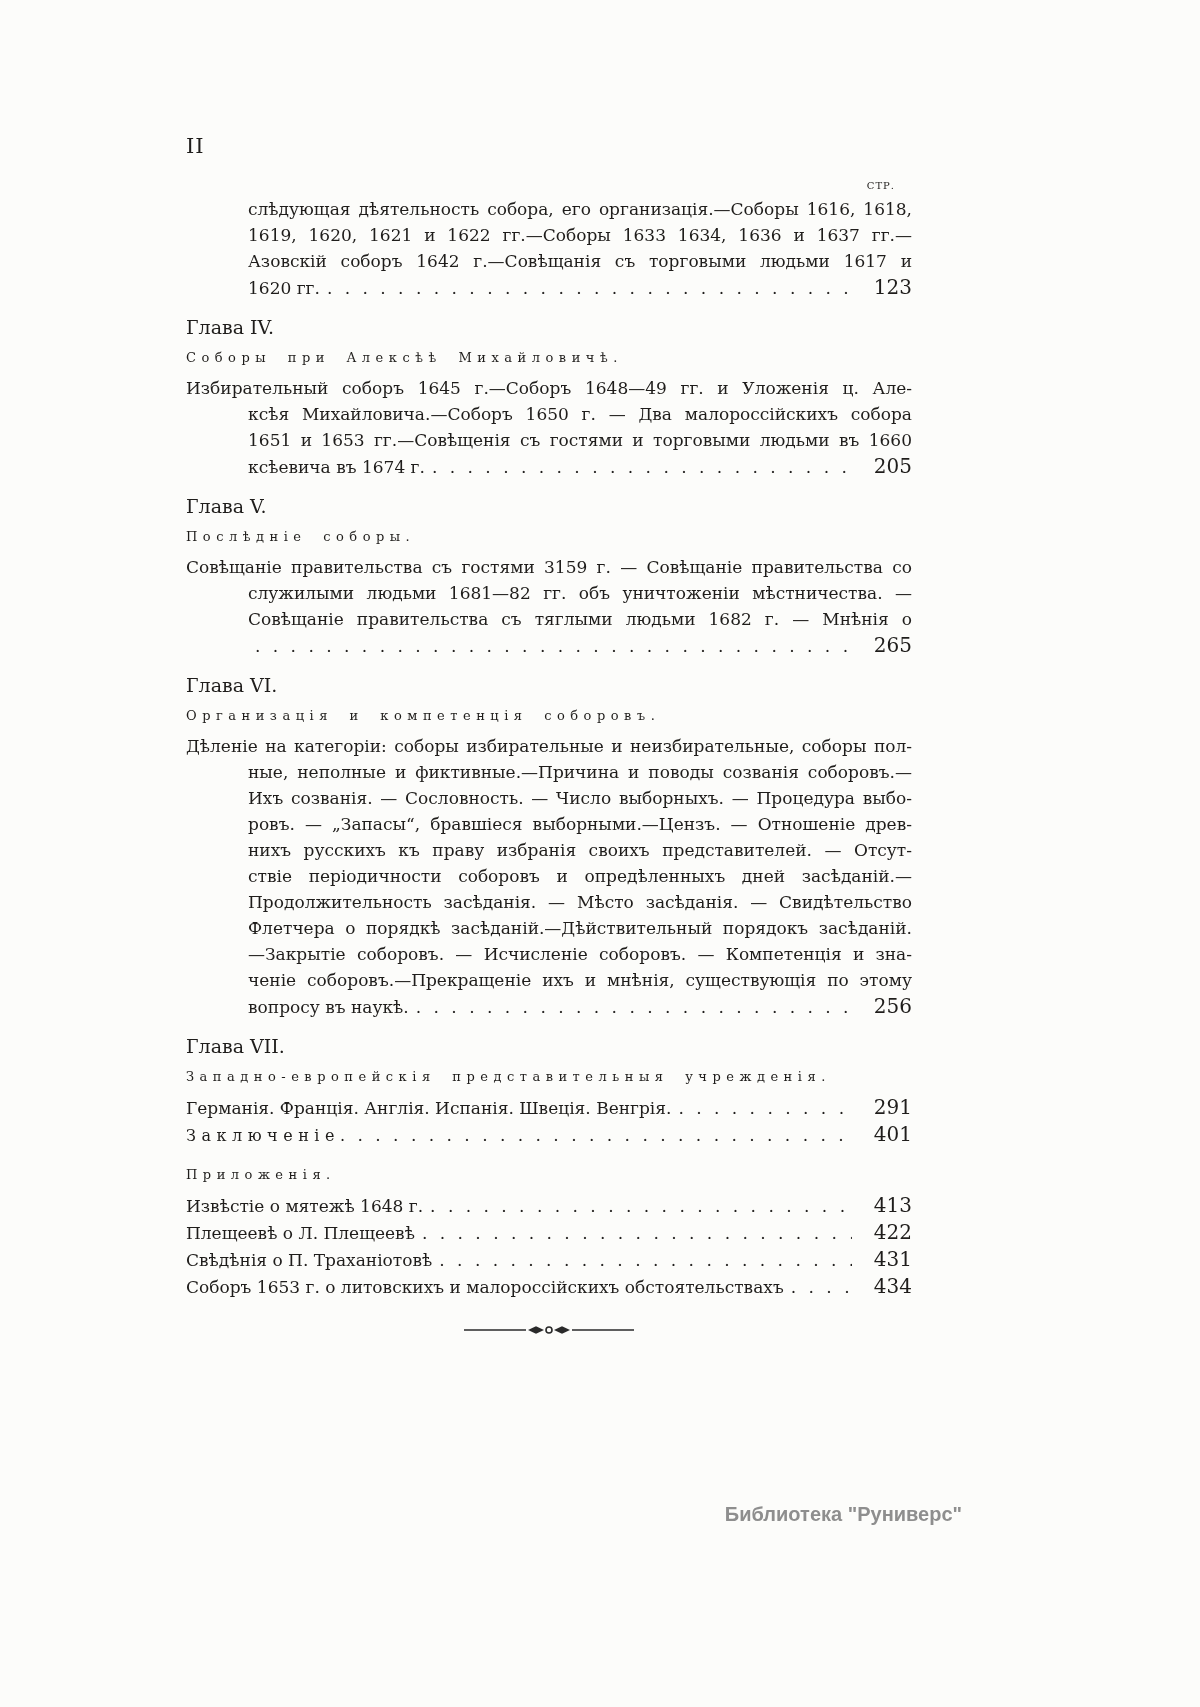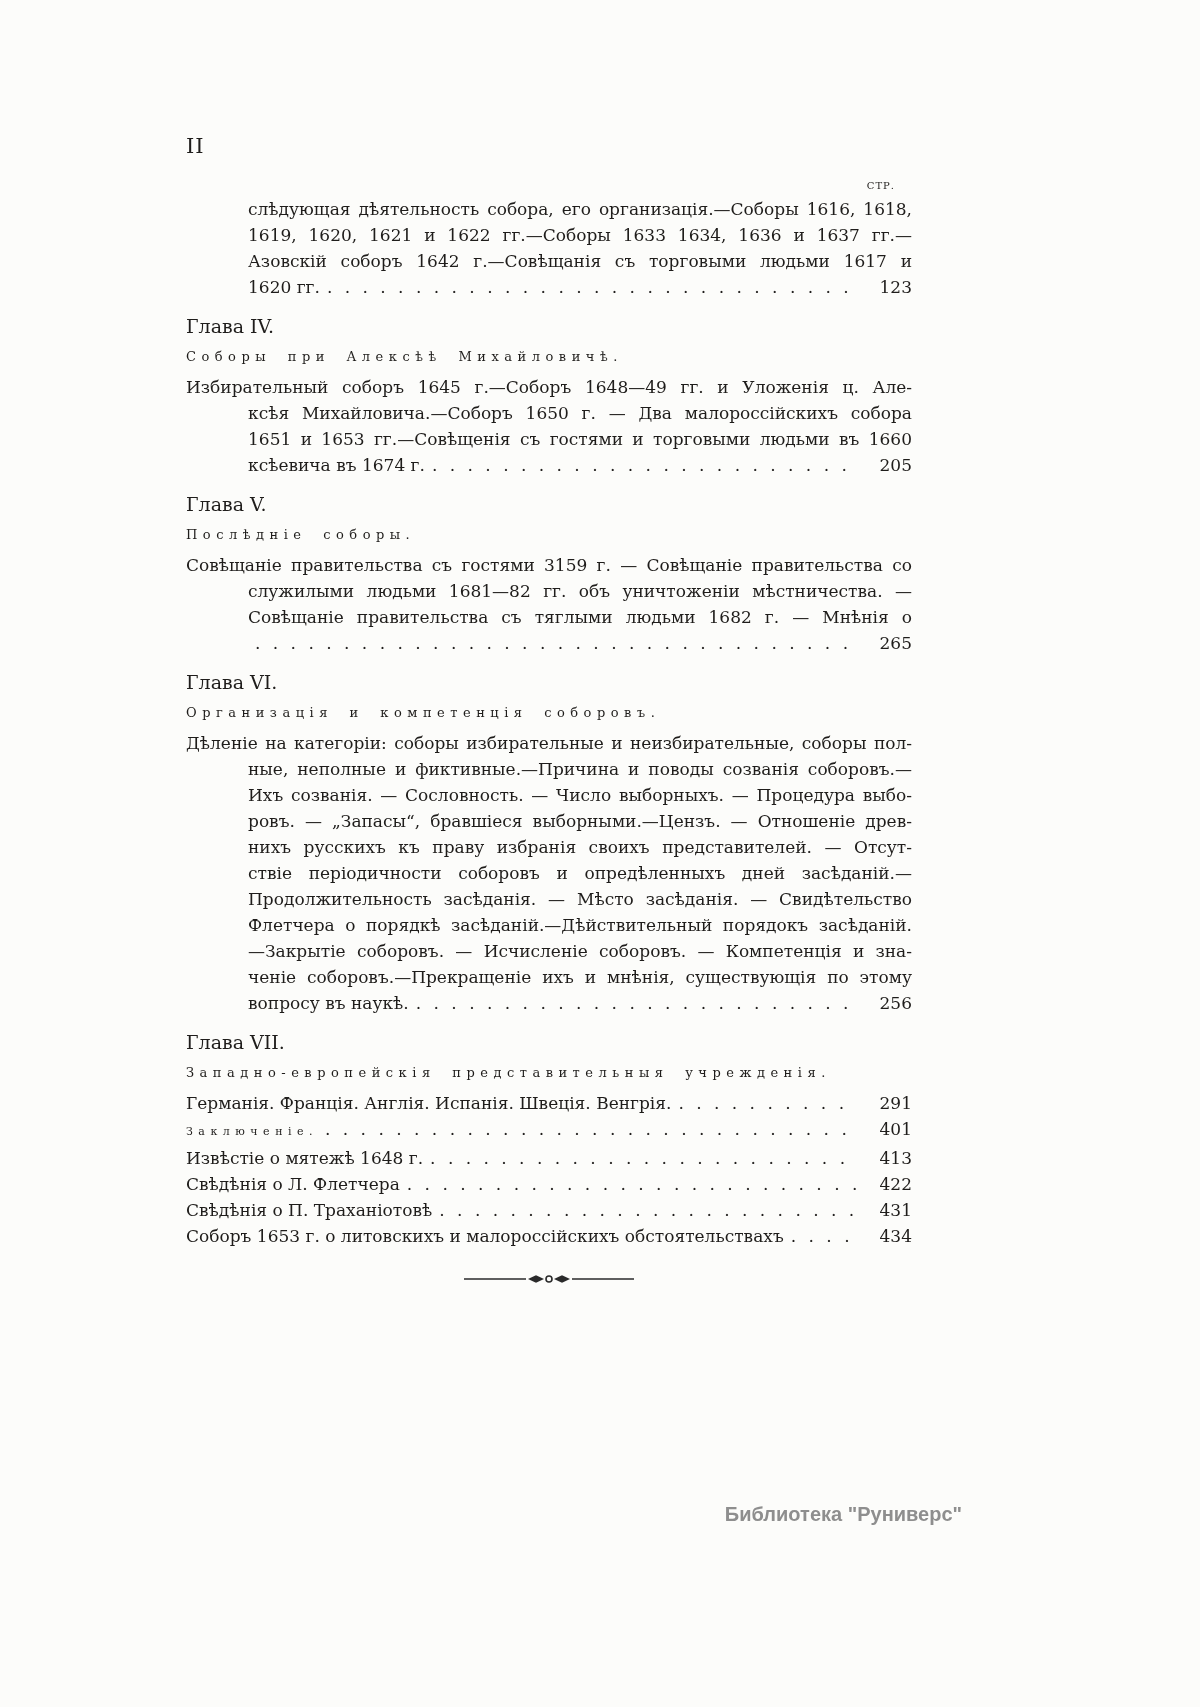--- a/index.html
+++ b/index.html
@@ -28,27 +28,27 @@
   .chapter { font-size:19px; line-height:26px; margin-top:13px; }
   .sect {
     font-size:13px; line-height:26px;
     letter-spacing:5.5px; word-spacing:7px;
     margin-top:5px; margin-bottom:4px;
     white-space:nowrap;
   }
   .para { margin-top:2px; }
   .leader-row { display:flex; align-items:baseline; }
   .leader-row .lt { white-space:nowrap; }
-  .spaced { letter-spacing:5.5px; word-spacing:7px; font-size:11px; }
+  .spaced { letter-spacing:5.5px; word-spacing:7px; font-size:16px; }
   .dots {
     flex:1; overflow:hidden; white-space:nowrap;
     word-spacing:7px; margin-left:7px; margin-right:4px;
     font-size:17px;
   }
-  .pg { margin-left:18px; min-width:34px; text-align:right; font-size:17px; }
+  .pg { margin-left:18px; min-width:34px; text-align:right; font-size:20px; }
   .mt { margin-top:13px; }
   .ornament {
     width:170px; margin:24px auto 0; display:block; text-align:center;
   }
   .watermark {
     position:absolute; top:1503px; right:238px;
     font-family:"Liberation Sans", sans-serif;
     font-weight:bold; font-size:20px; color:#8e8e8e;
   }
 </style>
@@ -117,27 +117,28 @@
       <div class="line leader-row">
         <span class="lt">Германія. Франція. Англія. Испанія. Швеція. Венгрія.</span>
         <span class="dots">. . . . . . . . . . . . . . . . . . . . . . . . . . . . . . . . . . . . . . . . . . . . . . . . . . . . . . . . . . . . . . . . . . . . . . . . . . . . . . . . . . . . . . . . . . . . . . . . . . . . . . . . . . . . . . . . . . . . . . . . </span>
         <span class="pg">291</span>
       </div>
       <div class="line leader-row">
         <span class="lt spaced">Заключеніе.</span>
         <span class="dots">. . . . . . . . . . . . . . . . . . . . . . . . . . . . . . . . . . . . . . . . . . . . . . . . . . . . . . . . . . . . . . . . . . . . . . . . . . . . . . . . . . . . . . . . . . . . . . . . . . . . . . . . . . . . . . . . . . . . . . . . </span>
         <span class="pg">401</span>
       </div>
+      <div class="sect mt">Приложенія.</div>
       <div class="line leader-row">
         <span class="lt">Извѣстіе о мятежѣ 1648 г.</span>
         <span class="dots">. . . . . . . . . . . . . . . . . . . . . . . . . . . . . . . . . . . . . . . . . . . . . . . . . . . . . . . . . . . . . . . . . . . . . . . . . . . . . . . . . . . . . . . . . . . . . . . . . . . . . . . . . . . . . . . . . . . . . . . . </span>
         <span class="pg">413</span>
       </div>
       <div class="line leader-row">
-        <span class="lt">Свѣдѣнія о Л. Флетчера</span>
+        <span class="lt">Плещеевѣ о Л. Плещеевѣ</span>
         <span class="dots">. . . . . . . . . . . . . . . . . . . . . . . . . . . . . . . . . . . . . . . . . . . . . . . . . . . . . . . . . . . . . . . . . . . . . . . . . . . . . . . . . . . . . . . . . . . . . . . . . . . . . . . . . . . . . . . . . . . . . . . . </span>
         <span class="pg">422</span>
       </div>
       <div class="line leader-row">
         <span class="lt">Свѣдѣнія о П. Траханіотовѣ</span>
         <span class="dots">. . . . . . . . . . . . . . . . . . . . . . . . . . . . . . . . . . . . . . . . . . . . . . . . . . . . . . . . . . . . . . . . . . . . . . . . . . . . . . . . . . . . . . . . . . . . . . . . . . . . . . . . . . . . . . . . . . . . . . . . </span>
         <span class="pg">431</span>
       </div>
       <div class="line leader-row">
         <span class="lt">Соборъ 1653 г. о литовскихъ и малороссійскихъ обстоятельствахъ</span>

